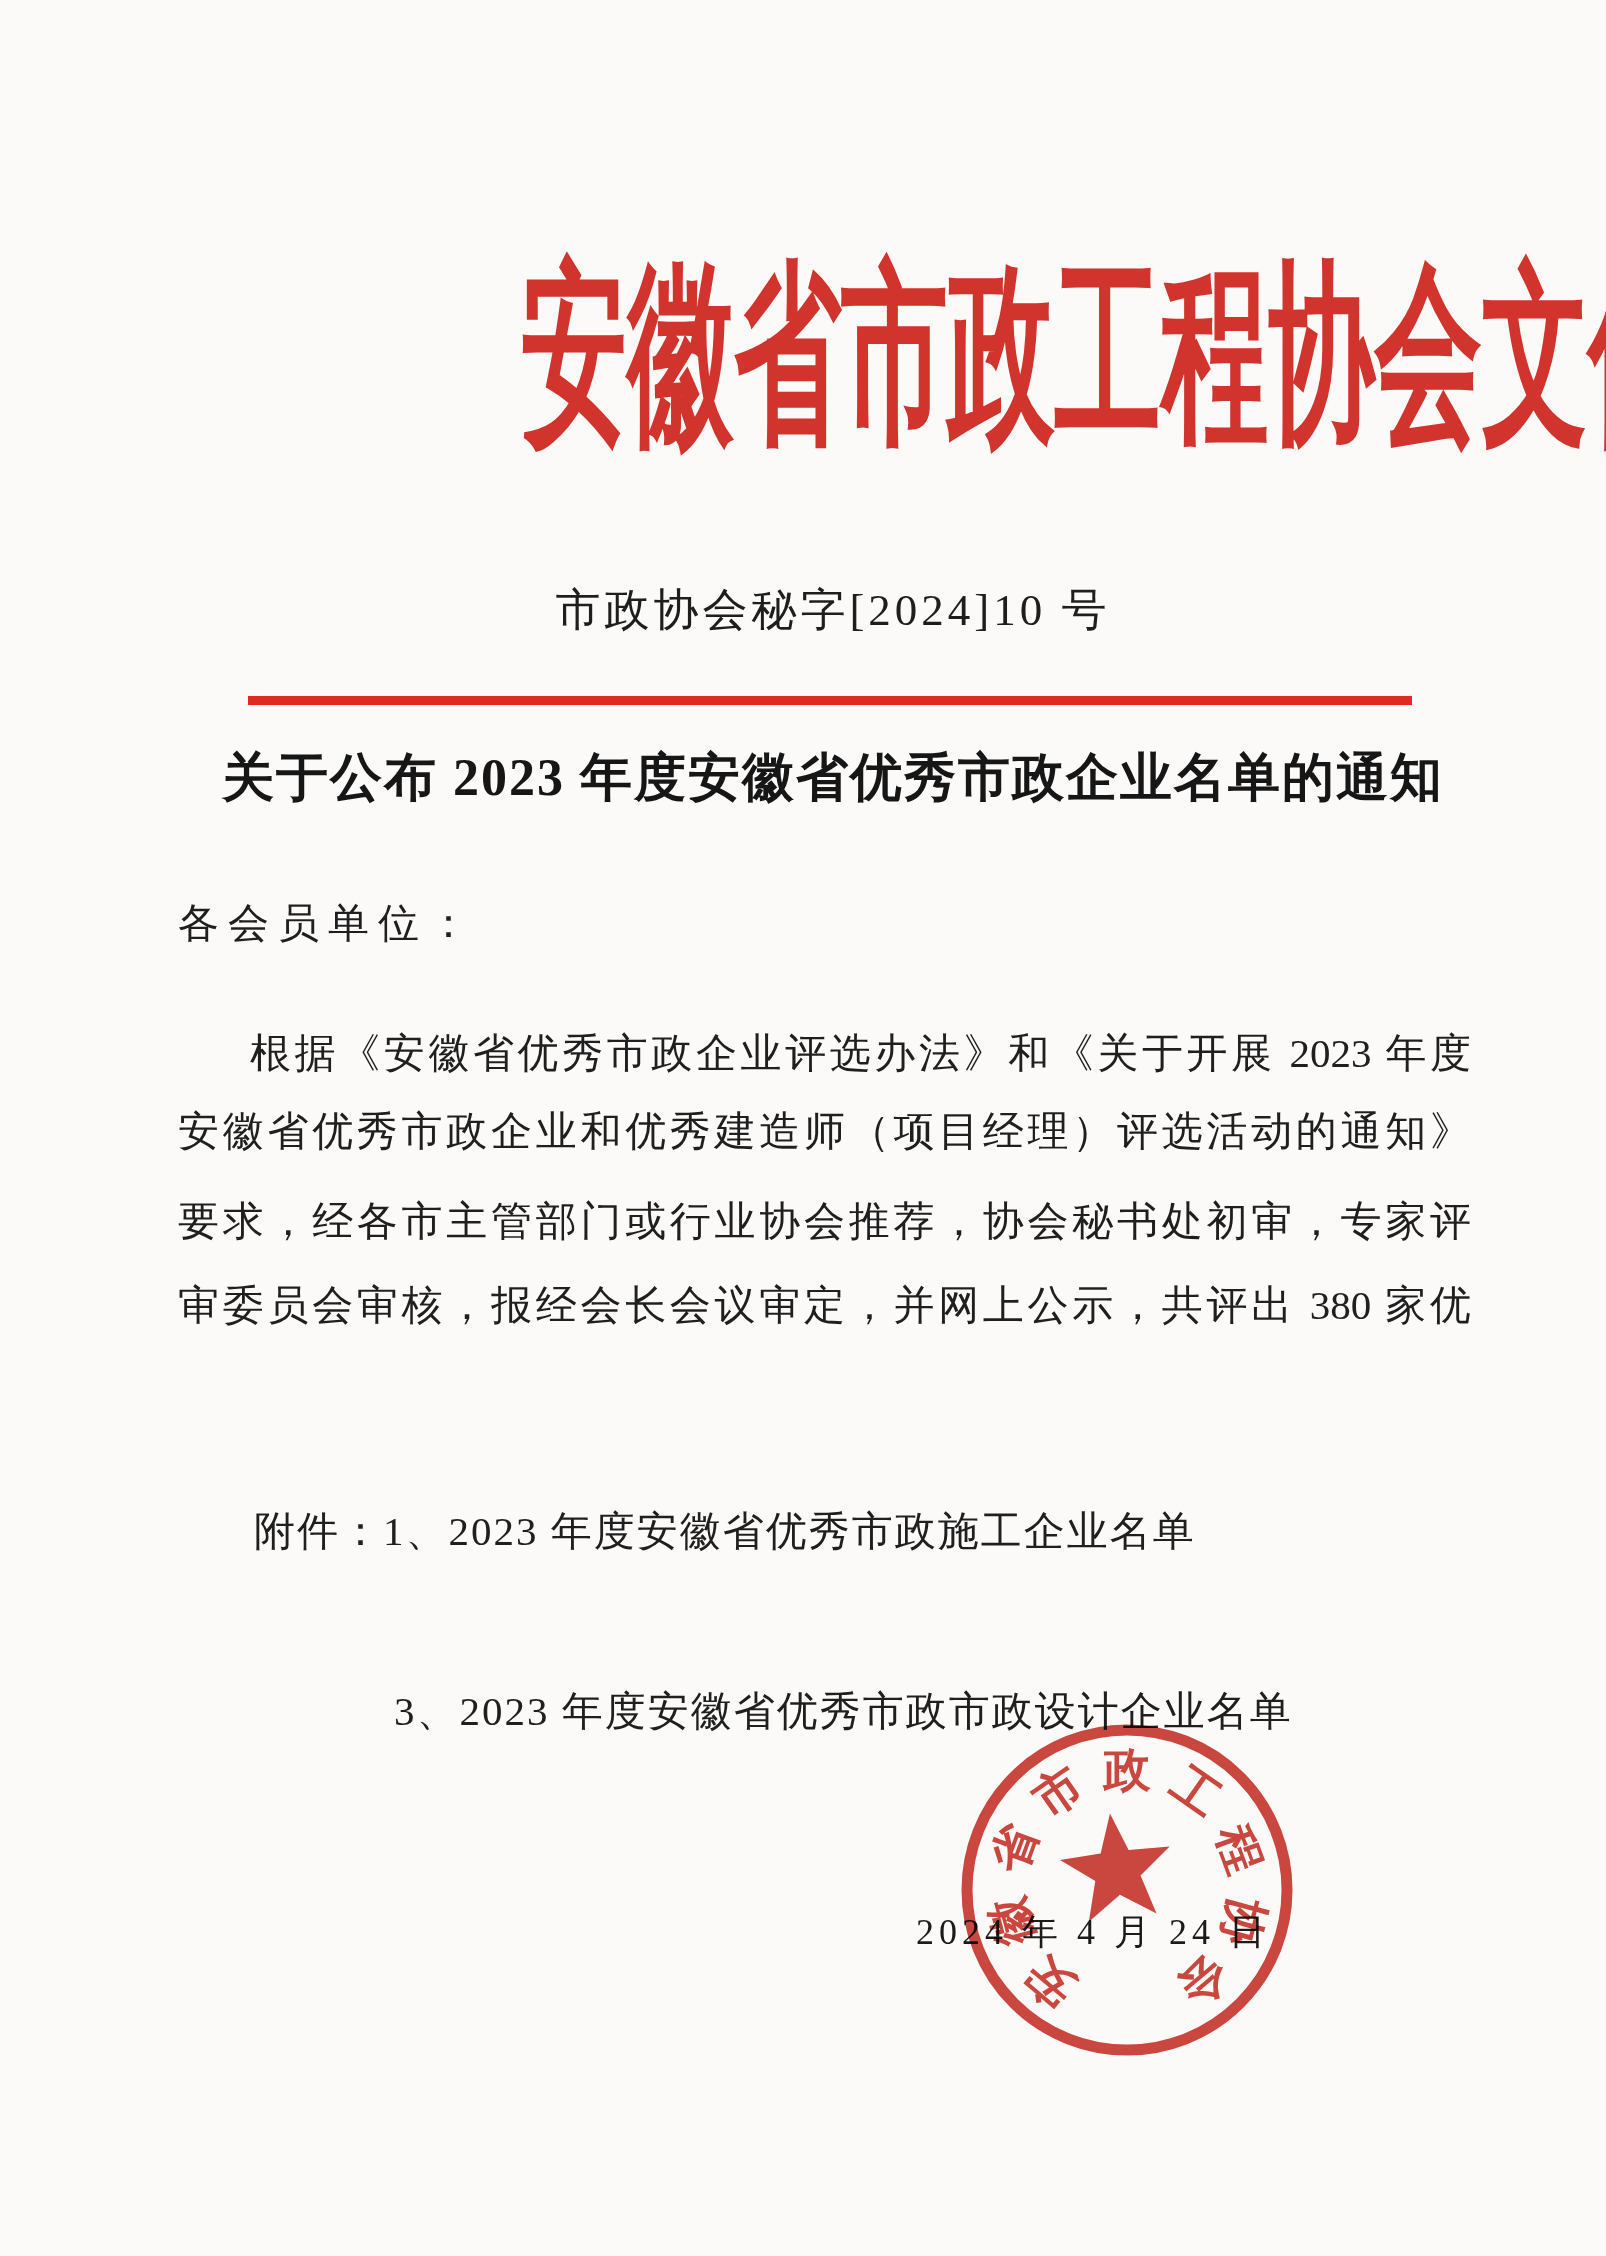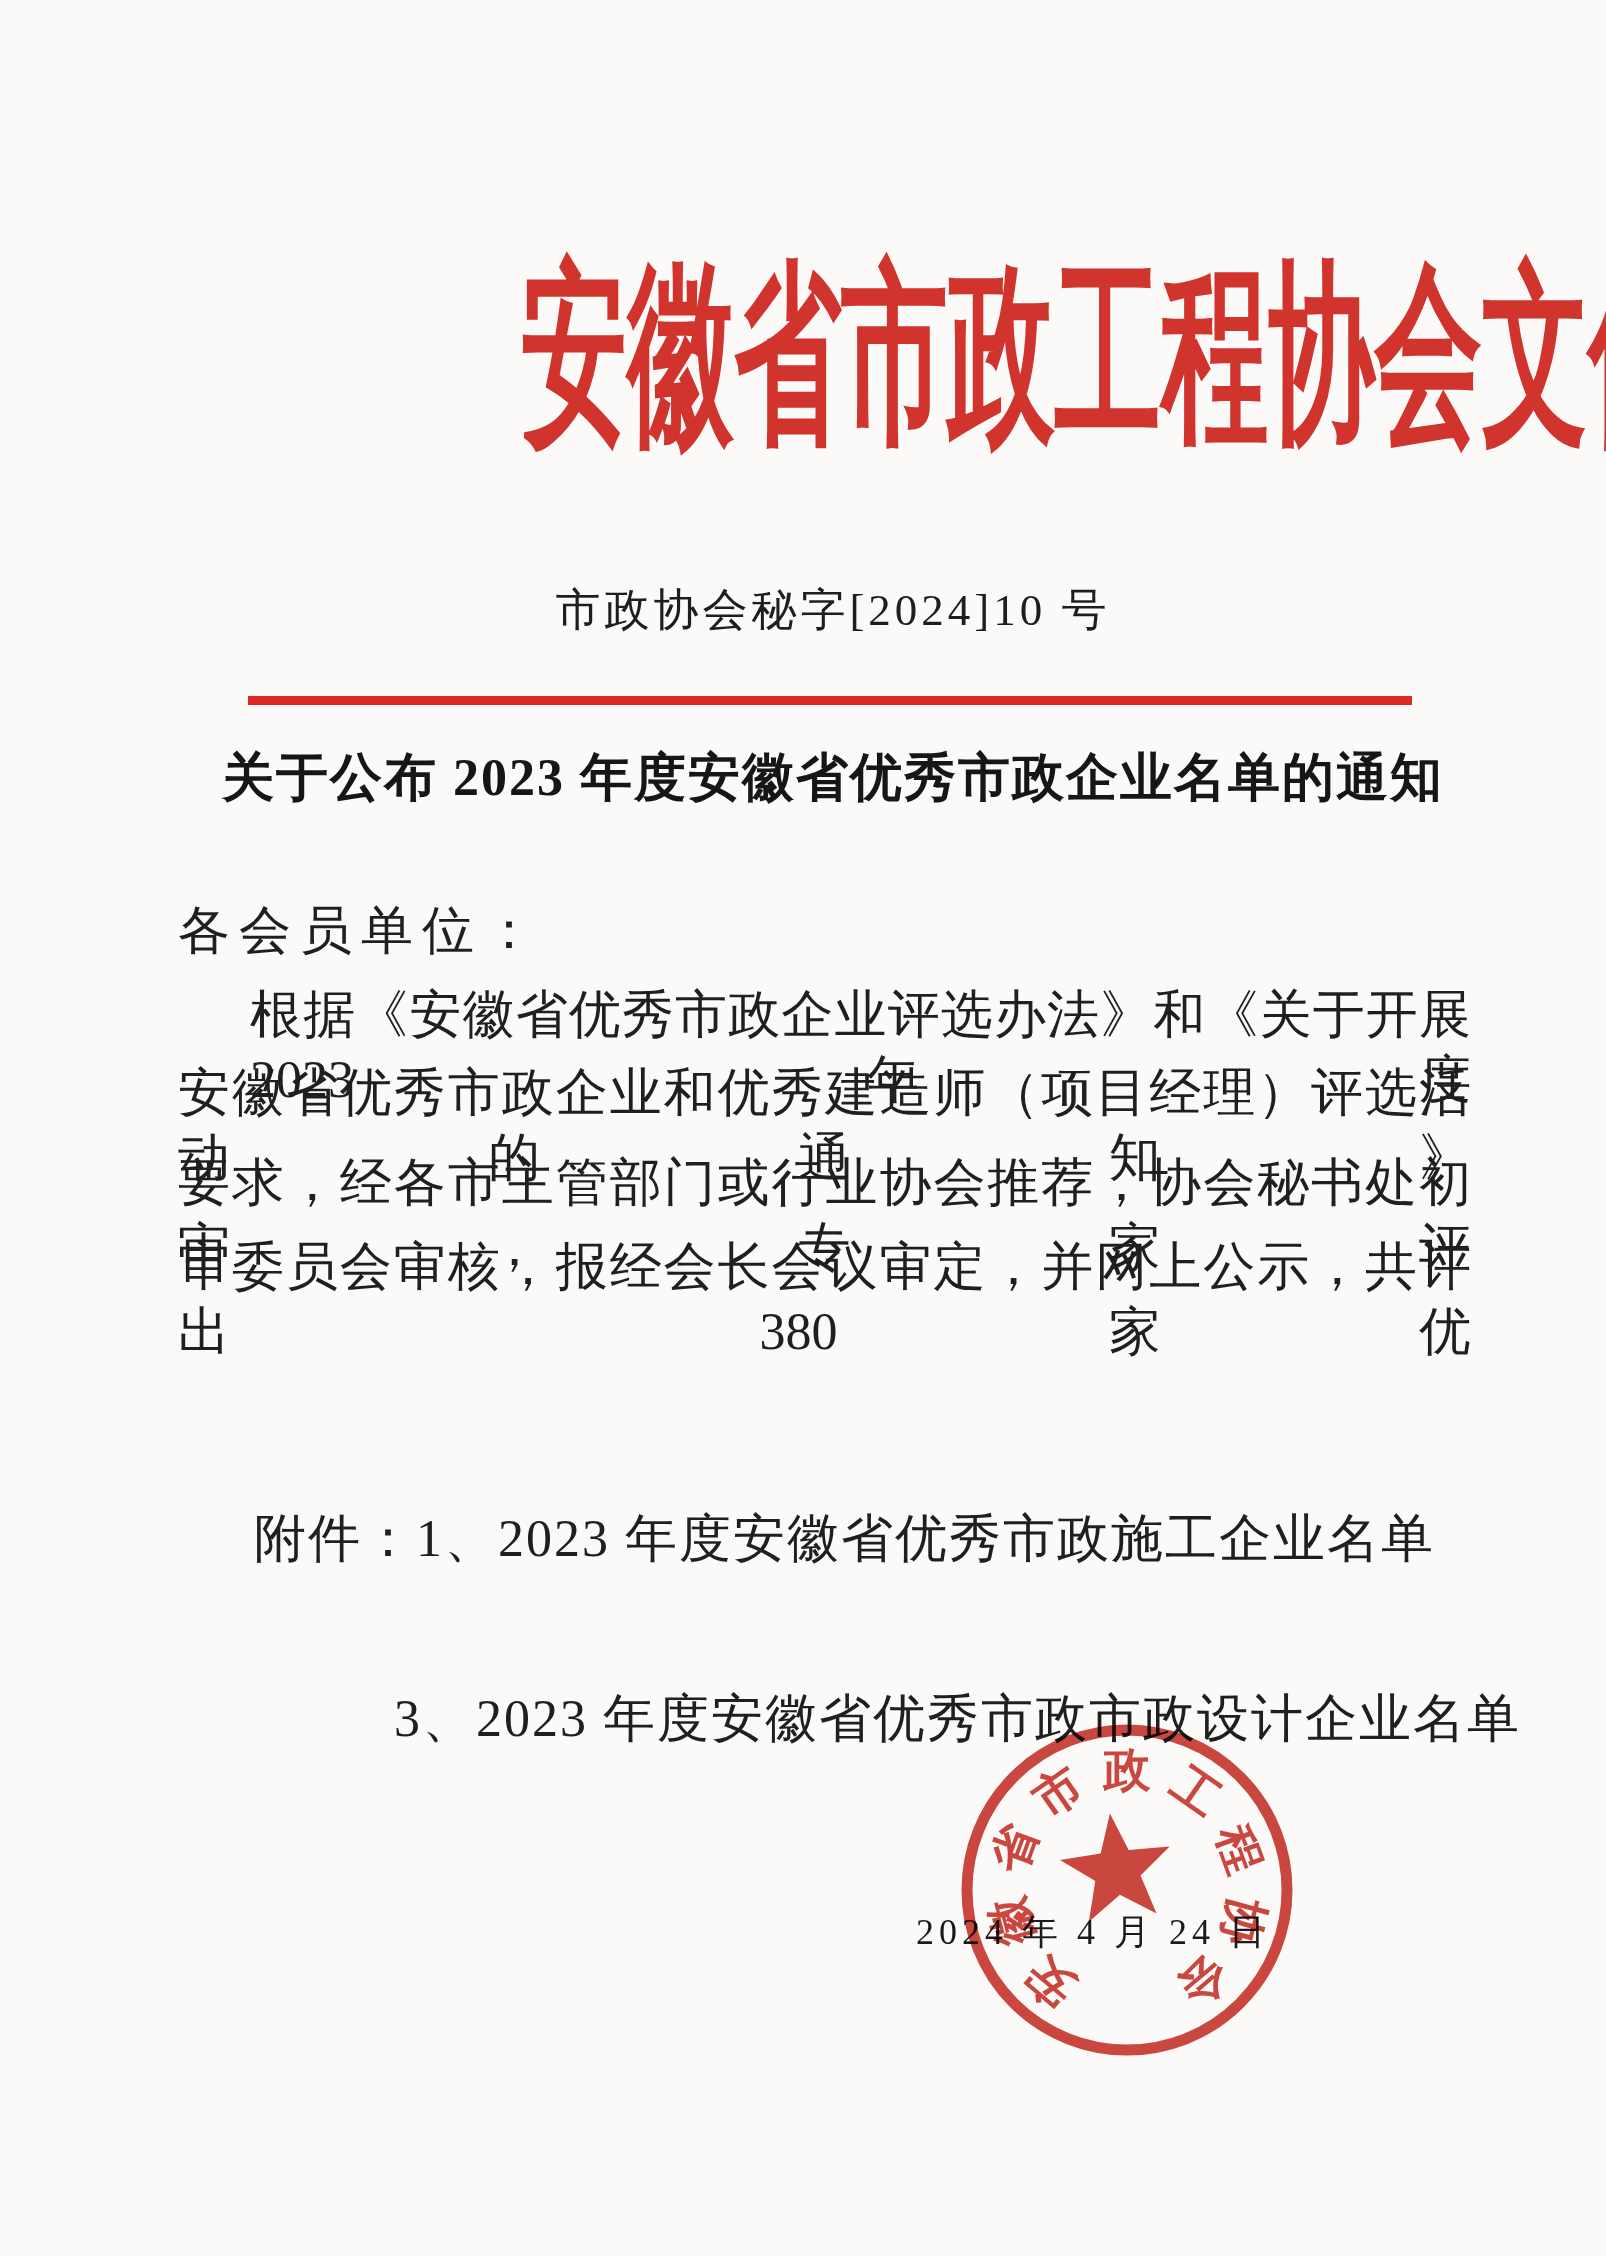--- a/index.html
+++ b/index.html
@@ -67,29 +67,30 @@
     text-align: center;
     font-size: 52px;
     line-height: 1.15;
     font-weight: bold;
     letter-spacing: 2px;
     color: #161616;
     white-space: nowrap;
   }
   .body-line {
     position: absolute;
-    font-size: 52px;
+    font-size: 41px;
     line-height: 1.25;
     color: #1f1f1f;
     white-space: nowrap;
   }
   .body-line.justified {
     white-space: normal;
     text-align: justify;
     text-align-last: justify;
+    margin-top: 46px;
   }
   .salutation   { top: 898px;  left: 178px; letter-spacing: 9px; }
   .p-line-0 { top: 982px;  left: 250px; width: 1221px; }
   .p-line-1 { top: 1060px; left: 178px; width: 1293px; font-family: Liberation Serif, serif; }
   .p-line-2 { top: 1150px; left: 178px; width: 1293px; }
   .p-line-3 { top: 1234px; left: 178px; width: 1293px; }
   .p-line-4 { top: 1318px; left: 178px; letter-spacing: 2px; }
   .att-line-0 { top: 1506px; left: 254px; letter-spacing: 2px; }
   .att-line-1 { top: 1596px; left: 394px; letter-spacing: 2px; }
   .att-line-2 { top: 1686px; left: 394px; letter-spacing: 2px; }

